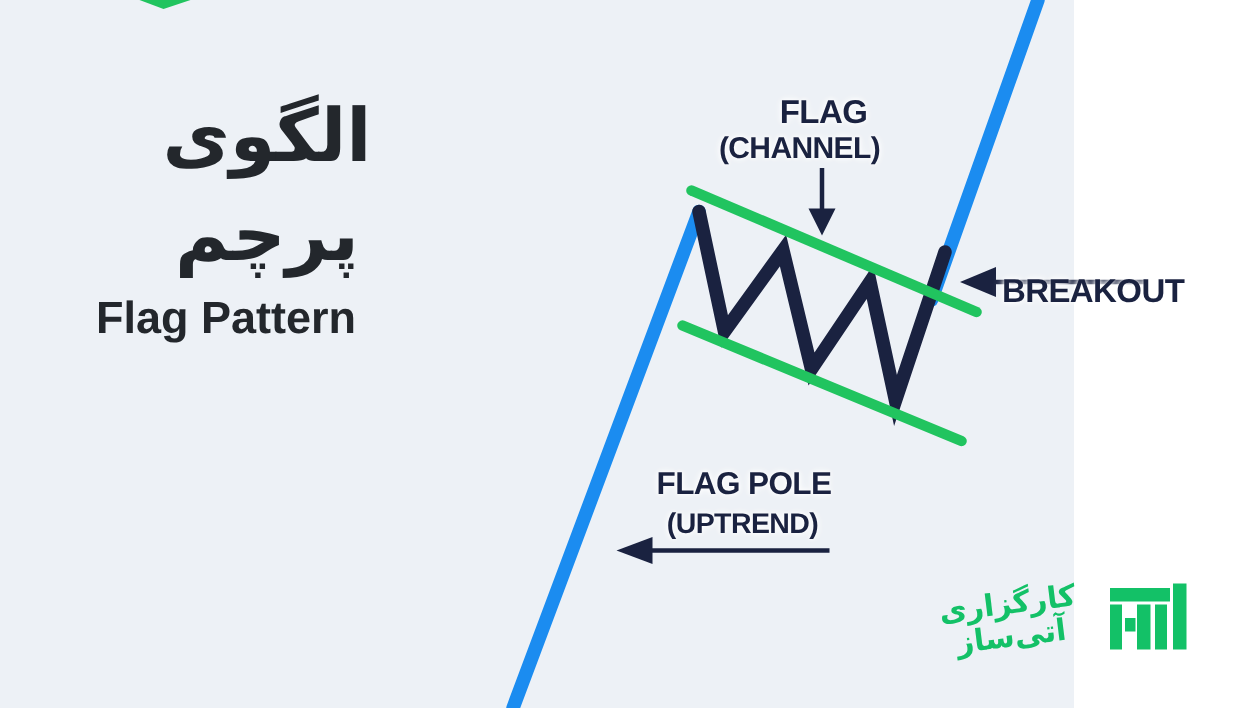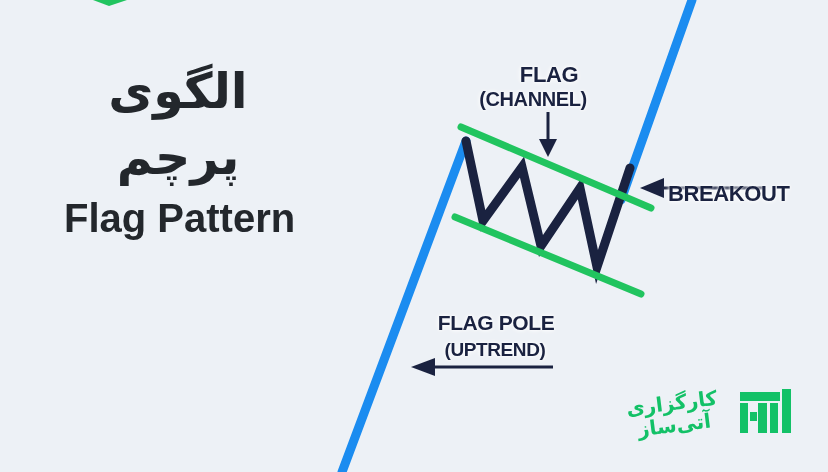--- a/index.html
+++ b/index.html
@@ -7,32 +7,32 @@
     --flagpole_blue:#1b8cf0;
     --channel_green:#21c45f;
     --ink_navy:#1a2240;
     --title_ink:#23272c;
     --logo_green:#13c167;
   }
   *{margin:0;padding:0;box-sizing:border-box;}
   html,body{width:828px;height:472px;overflow:hidden;}
   body{font-family:"Liberation Sans","DejaVu Sans",sans-serif;}
   .canvas{
-    position:relative;width:828px;height:472px;
+    position:relative;width:716px;height:472px;
     background:var(--background);
   }
   svg.diagram{position:absolute;left:0;top:0;width:828px;height:472px;}
 
   .title-block{position:absolute;left:58px;top:58px;width:240px;text-align:center;}
   .title-fa{
     direction:rtl;font-size:49px;font-weight:700;color:var(--title_ink);
     line-height:1.35;letter-spacing:0;
   }
   .title-en{
-    font-size:40px;font-weight:700;color:var(--title_ink);
+    font-size:30px;font-weight:700;color:var(--title_ink);
     margin-top:6px;text-align:left;padding-left:6px;letter-spacing:0;
   }
 
   .diagram-label{
     position:absolute;color:var(--ink_navy);font-weight:700;
     letter-spacing:-0.4px;white-space:nowrap;
     text-shadow:0 0 3px #fff,0 0 5px rgba(255,255,255,.85),0 0 8px rgba(255,255,255,.6);
   }
   .lbl-flag{left:549px;top:62px;font-size:22px;transform:translateX(-50%);text-align:right;}
   .lbl-channel{left:533px;top:88px;font-size:20px;transform:translateX(-50%);}

